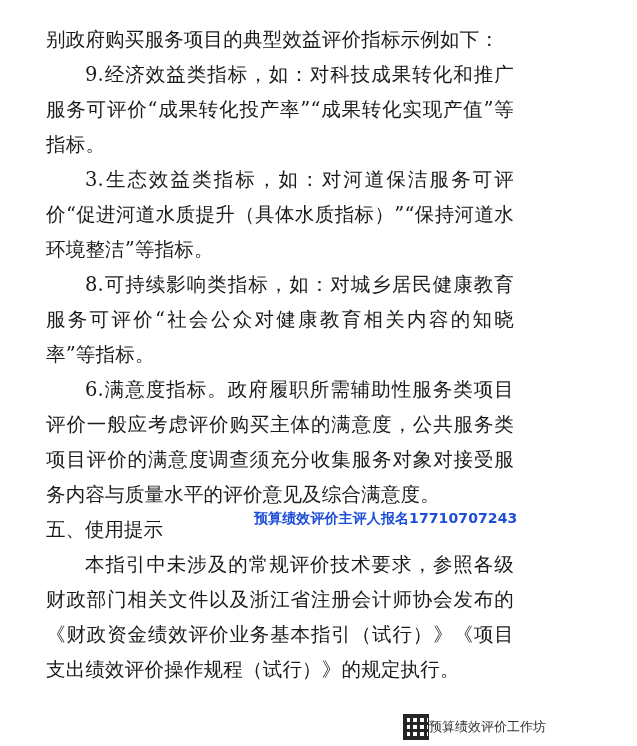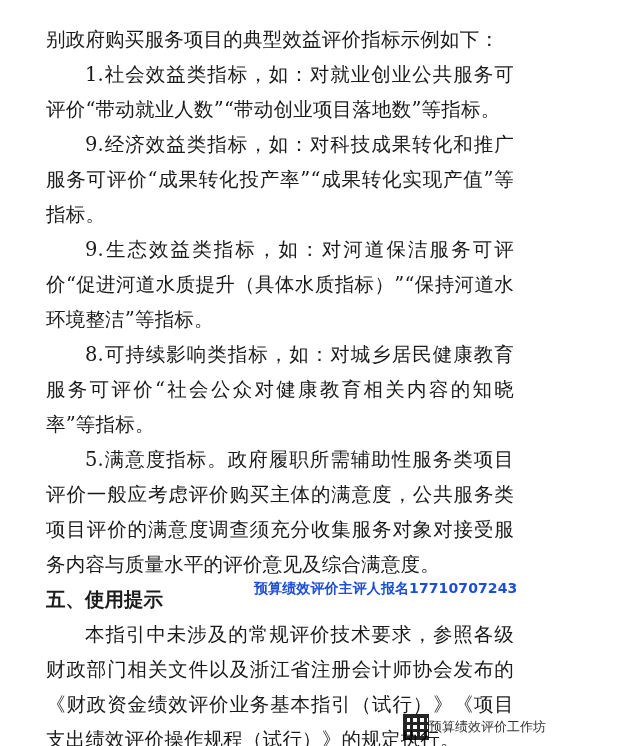--- a/index.html
+++ b/index.html
@@ -29,21 +29,21 @@
     text-justify: inter-ideograph;
     margin: 0 0 0 0;
     letter-spacing: 0.2px;
   }
   .indent {
     text-indent: 2em;
   }
   .heading {
     font-size: 19.5px;
     line-height: 35px;
-    font-weight: bold;
+    font-weight: normal;
     text-indent: 2em;
     margin: 0;
     position: relative;
   }
   .heading-row {
     display: block;
     position: relative;
     height: 35px;
   }
   .overlay-note {
@@ -84,29 +84,28 @@
     white-space: nowrap;
   }
 </style>
 </head>
 <body>
 
 <div class="page">
 
   <p class="para">别政府购买服务项目的典型效益评价指标示例如下：</p>
 
-  <p class="para indent">1.社会效益类指标，如：对就业创业公共服务可评价“带动就业人数”“带动创业项目落地数”等指标。</p>
 
   <p class="para indent">9.经济效益类指标，如：对科技成果转化和推广服务可评价“成果转化投产率”“成果转化实现产值”等指标。</p>
 
-  <p class="para indent">9.生态效益类指标，如：对河道保洁服务可评价“促进河道水质提升（具体水质指标）”“保持河道水环境整洁”等指标。</p>
+  <p class="para indent">3.生态效益类指标，如：对河道保洁服务可评价“促进河道水质提升（具体水质指标）”“保持河道水环境整洁”等指标。</p>
 
   <p class="para indent">8.可持续影响类指标，如：对城乡居民健康教育服务可评价“社会公众对健康教育相关内容的知晓率”等指标。</p>
 
-  <p class="para indent">5.满意度指标。政府履职所需辅助性服务类项目评价一般应考虑评价购买主体的满意度，公共服务类项目评价的满意度调查须充分收集服务对象对接受服务内容与质量水平的评价意见及综合满意度。</p>
+  <p class="para indent">6.满意度指标。政府履职所需辅助性服务类项目评价一般应考虑评价购买主体的满意度，公共服务类项目评价的满意度调查须充分收集服务对象对接受服务内容与质量水平的评价意见及综合满意度。</p>
 
   <div class="heading-row">
     <span class="heading">五、使用提示</span>
     <span class="overlay-note">预算绩效评价主评人报名17710707243</span>
   </div>
 
 
   <p class="para indent">本指引中未涉及的常规评价技术要求，参照各级财政部门相关文件以及浙江省注册会计师协会发布的《财政资金绩效评价业务基本指引（试行）》《项目支出绩效评价操作规程（试行）》的规定执行。</p>
 
   <div class="footer">

